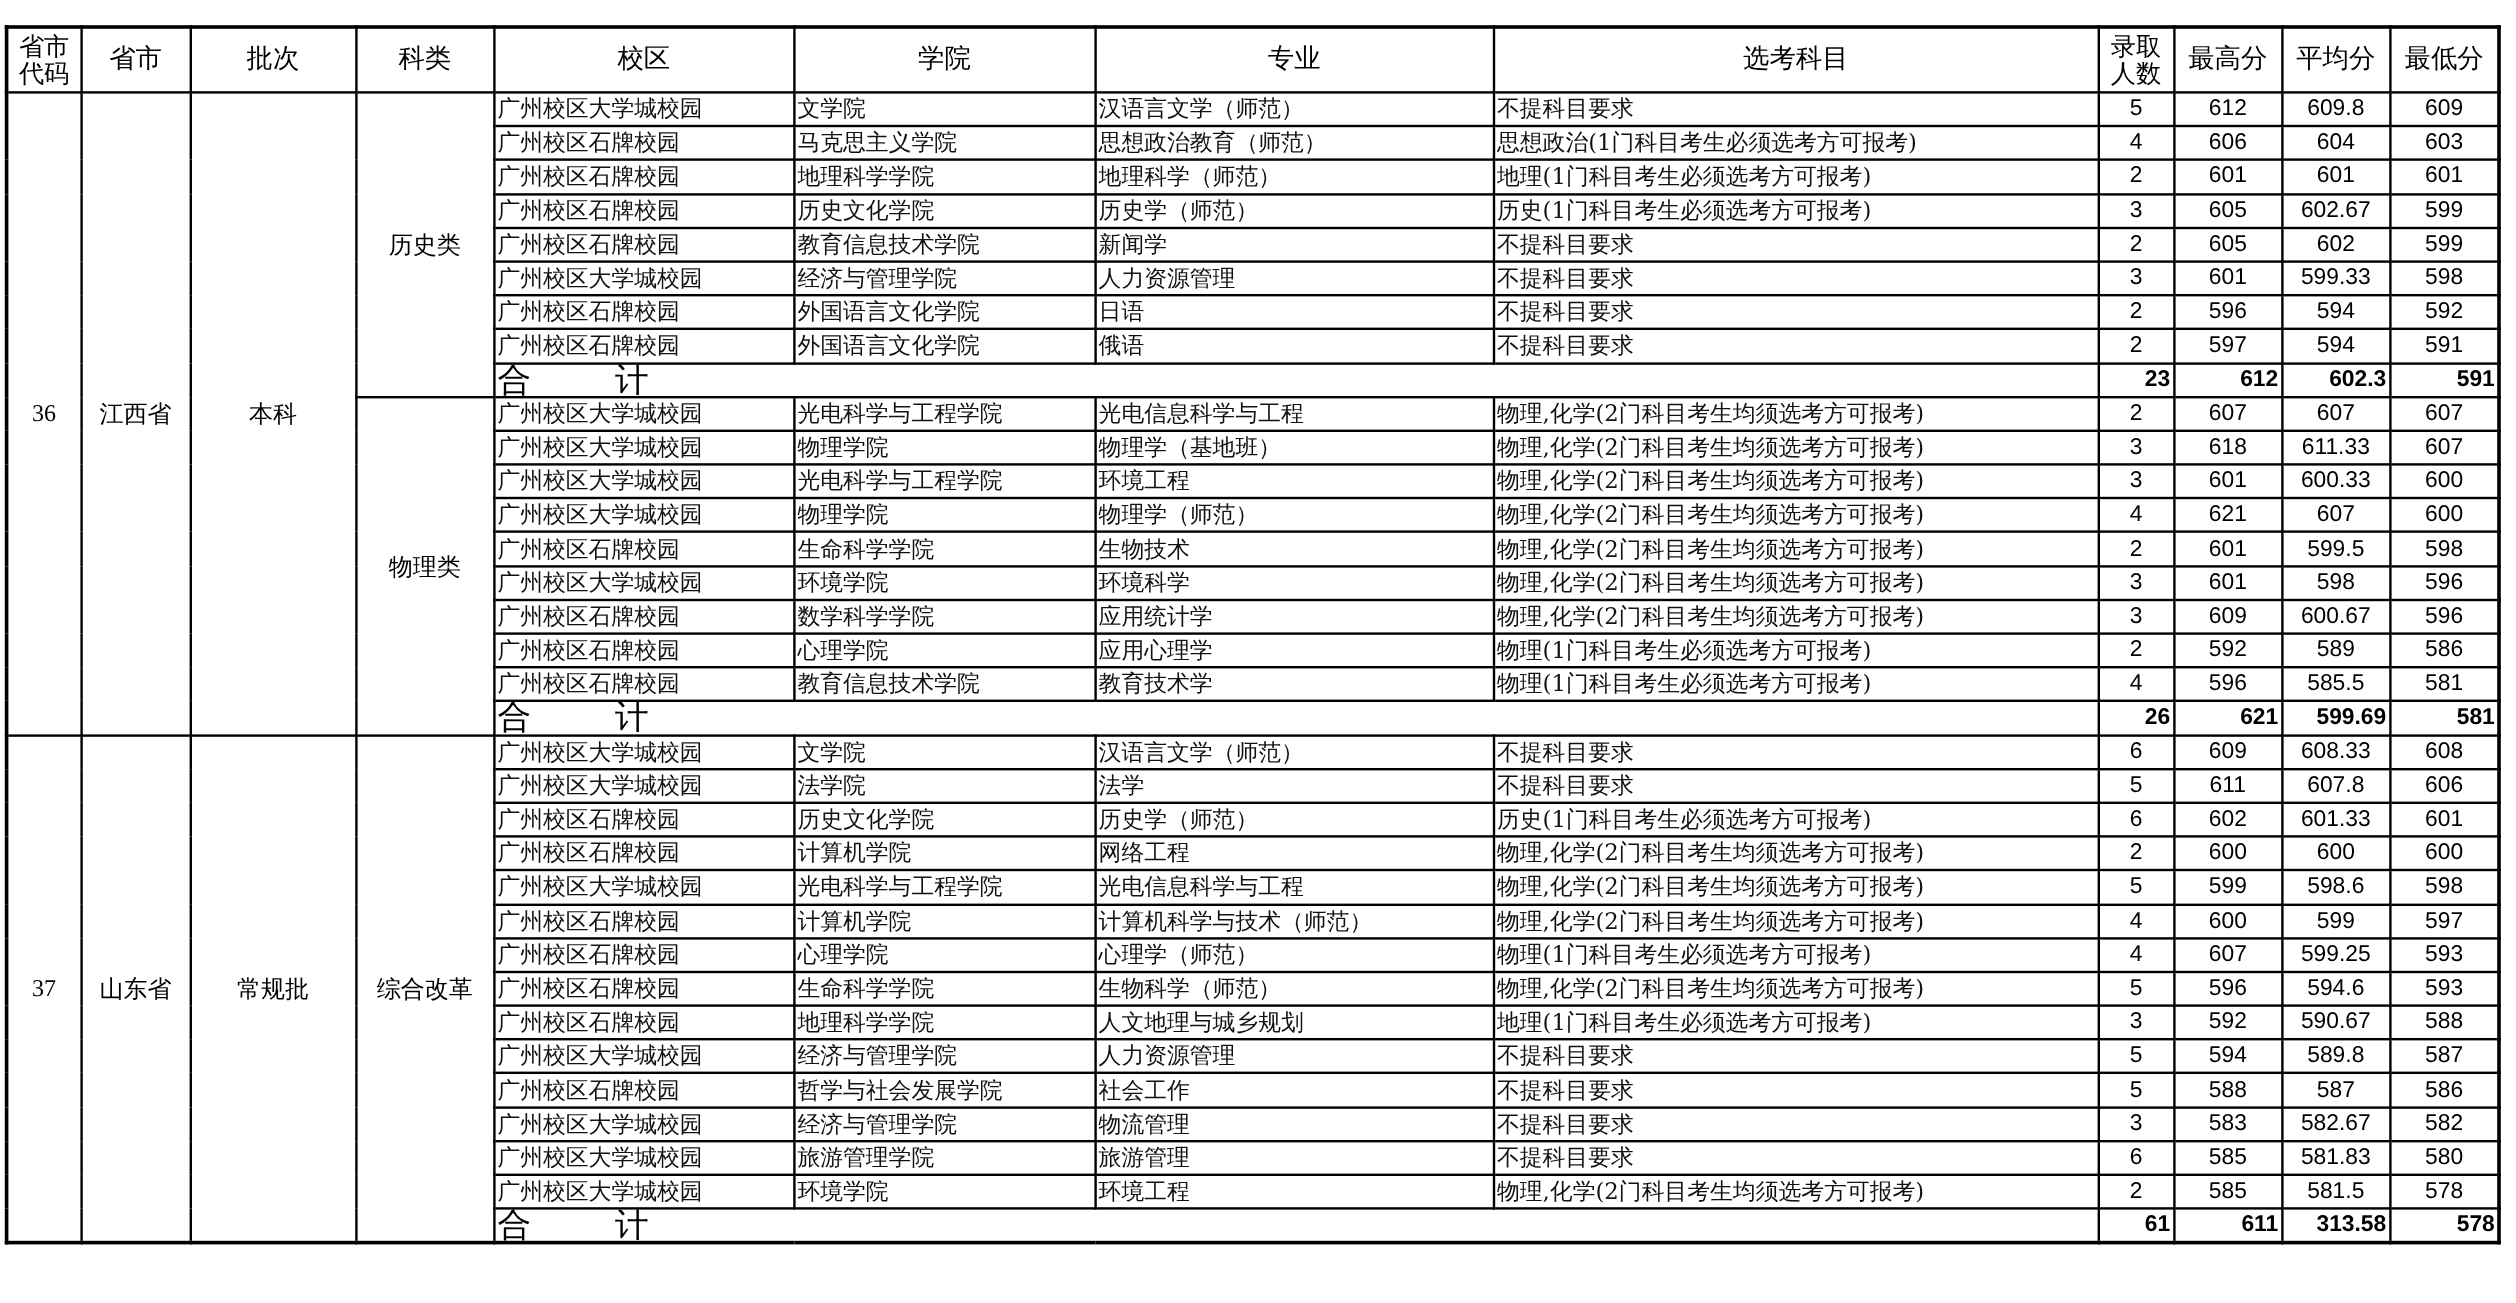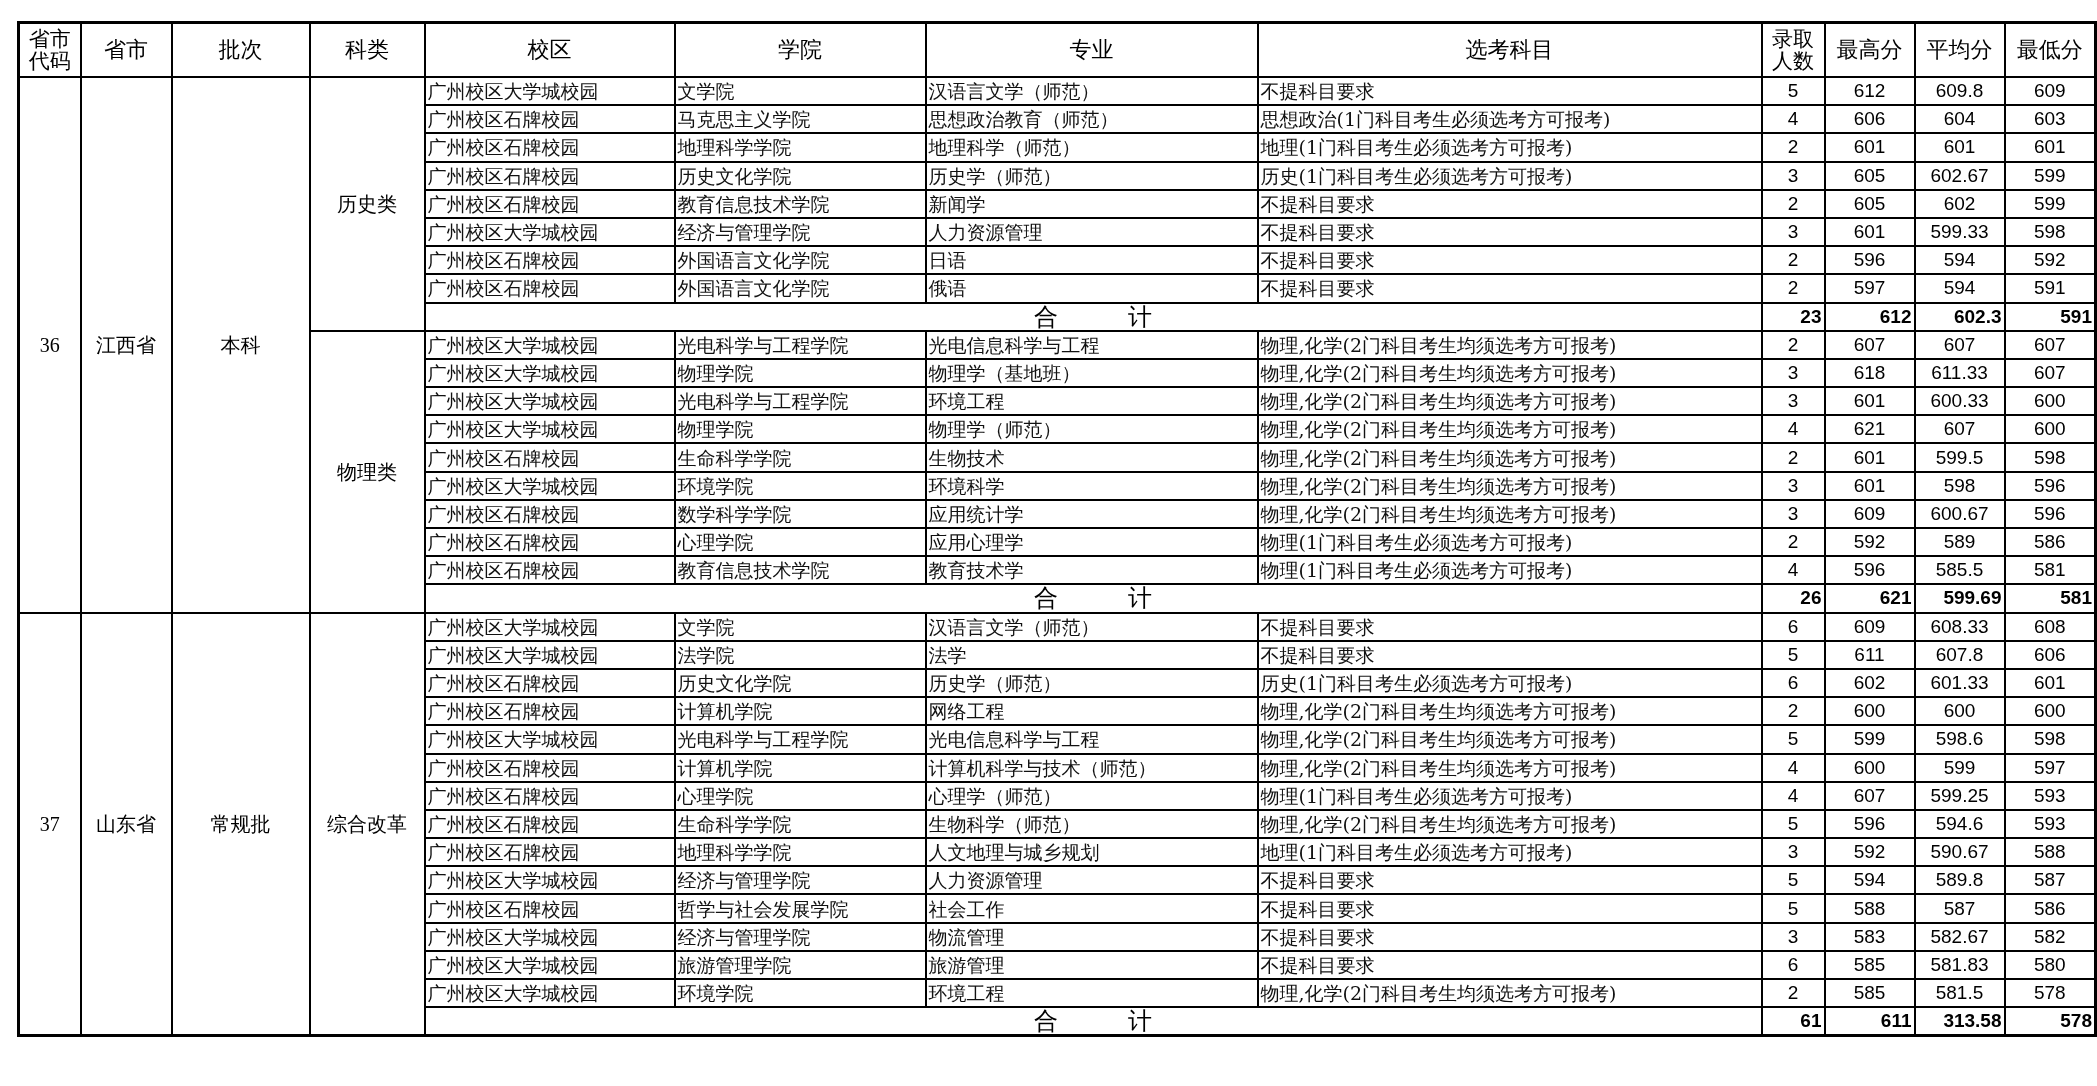--- a/index.html
+++ b/index.html
@@ -1,19 +1,19 @@
 <!DOCTYPE html>
 <html><head>
   <meta charset="utf-8">
   <style>
     html, body { margin: 0; padding: 0; background: #ffffff; }
     body { width: 2097px; height: 1086px; position: relative; overflow: hidden;
            font-family: "DejaVu Serif", "Liberation Serif", serif; color: #000; }
     table.score-table {
-      position: absolute; left: 17px; top: 21px;
+      position: absolute; left: 4px; top: 21px;
       border-collapse: collapse; table-layout: fixed;
       width: 2077px;
       border: 3px solid #000;
     }
     table.score-table td, table.score-table th {
       border: 2px solid #000;
       padding: 0 2px;
       white-space: nowrap; overflow: hidden;
       font-weight: normal;
     }
@@ -22,21 +22,21 @@
       font-family: "DejaVu Sans", "Liberation Sans", sans-serif; font-weight: bold;
       line-height: 24px;
     }
     thead th.small { font-size: 21px; line-height: 22px; }
     tbody tr { height: 28.2px; }
     tbody td { font-size: 19px; line-height: 24px; }
     td.txt { text-align: left; font-family: "DejaVu Serif", "Liberation Serif", serif; color: #111; }
     td.num { text-align: center; font-family: "Liberation Sans", "DejaVu Sans", sans-serif; font-size: 19px; }
     td.merged { text-align: center; vertical-align: middle; font-size: 20px; font-family: "DejaVu Serif", "Liberation Serif", serif; margin-left: 40px; }
     td.code { font-family: Liberation Serif, serif; }
-    tr.total td.total-label { text-align: center; font-size: 24px; letter-spacing: 0; }
+    tr.total td.total-label { font-size: 28px; letter-spacing: 0; }
     tr.total td.total-label span.gap { display: inline-block; width: 70px; }
     tr.total td.num { font-weight: bold; text-align: right; }
   </style>
 </head>
 <body>
 
 <table class="score-table">
   <colgroup>
     <col style="width:62px">
     <col style="width:91px">

